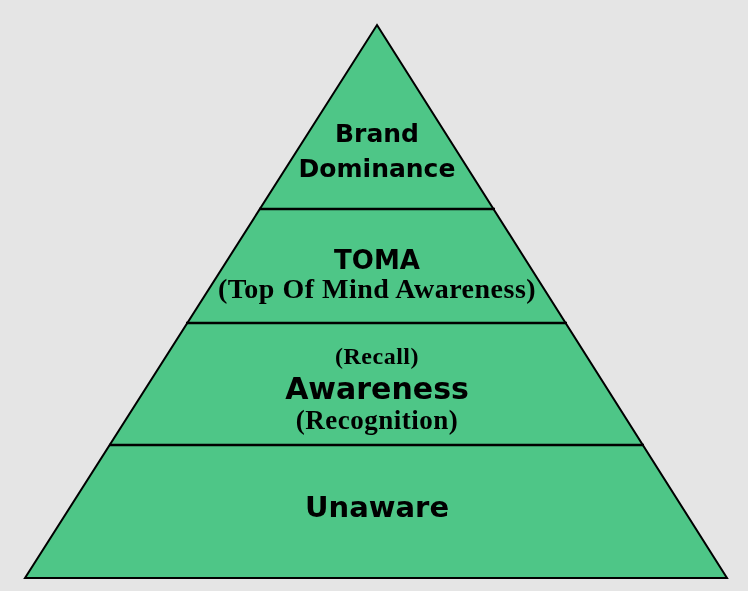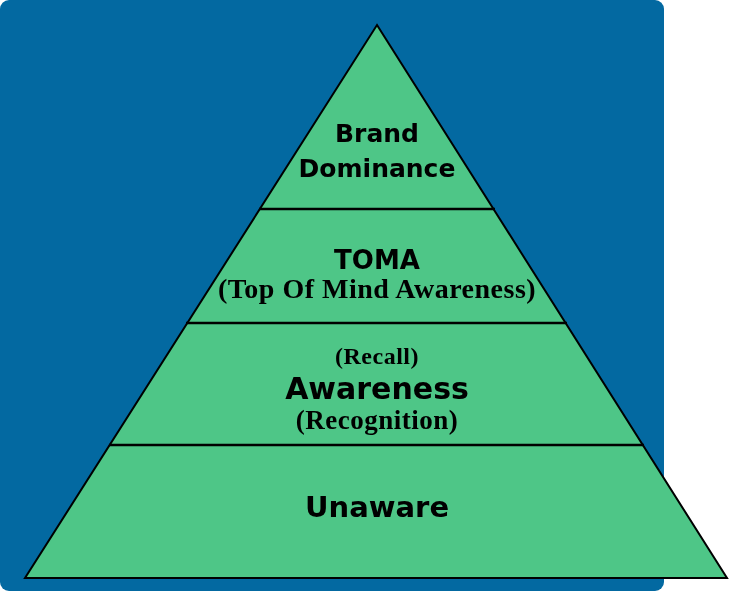--- a/index.html
+++ b/index.html
@@ -6,24 +6,23 @@
     margin: 0;
     padding: 0;
     width: 748px;
     height: 591px;
     background: #ffffff;
     overflow: hidden;
     font-family: "DejaVu Sans", sans-serif;
   }
   .canvas {
     position: relative;
-    width: 664px;
+    width: 748px;
     height: 591px;
-    background: #0369a1;
-    border-radius: 9px;
+    background: #e5e5e5;
   }
   svg { display: block; }
   .pyramid-shape {
     stroke: #000000;
     stroke-width: 2;
     stroke-linejoin: miter;
   }
   .divider {
     stroke: #000000;
     stroke-width: 2.4;

